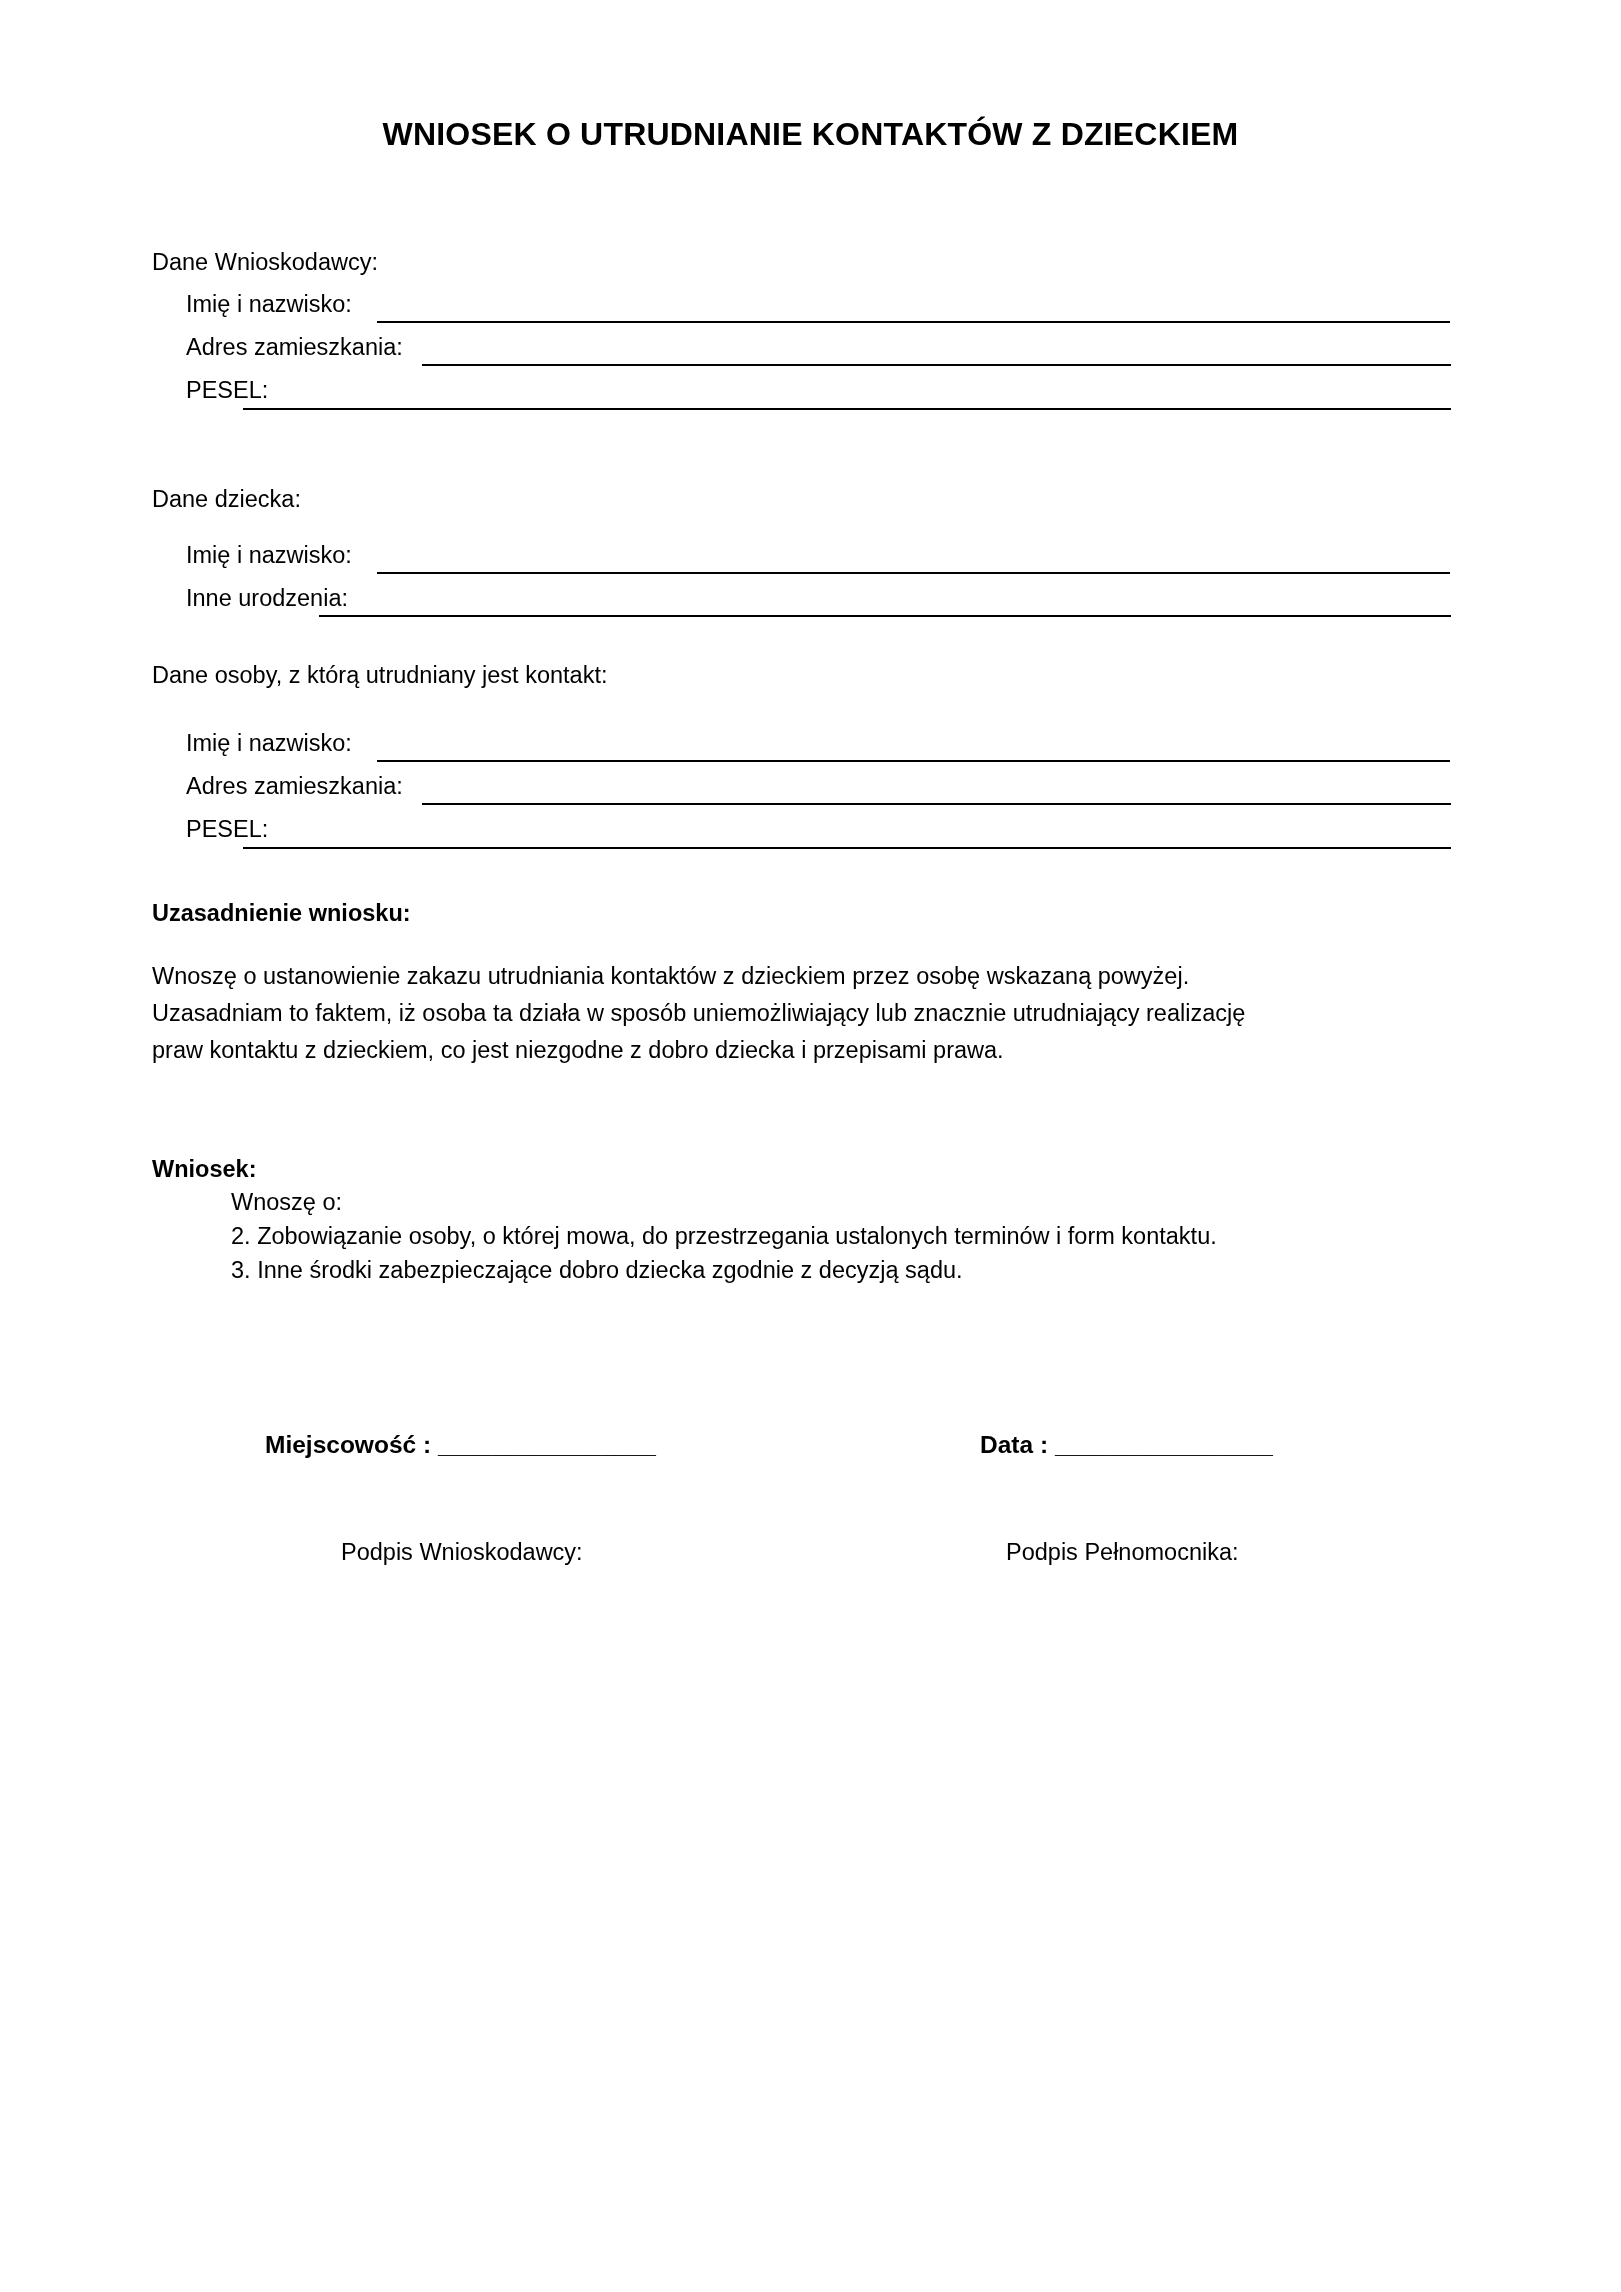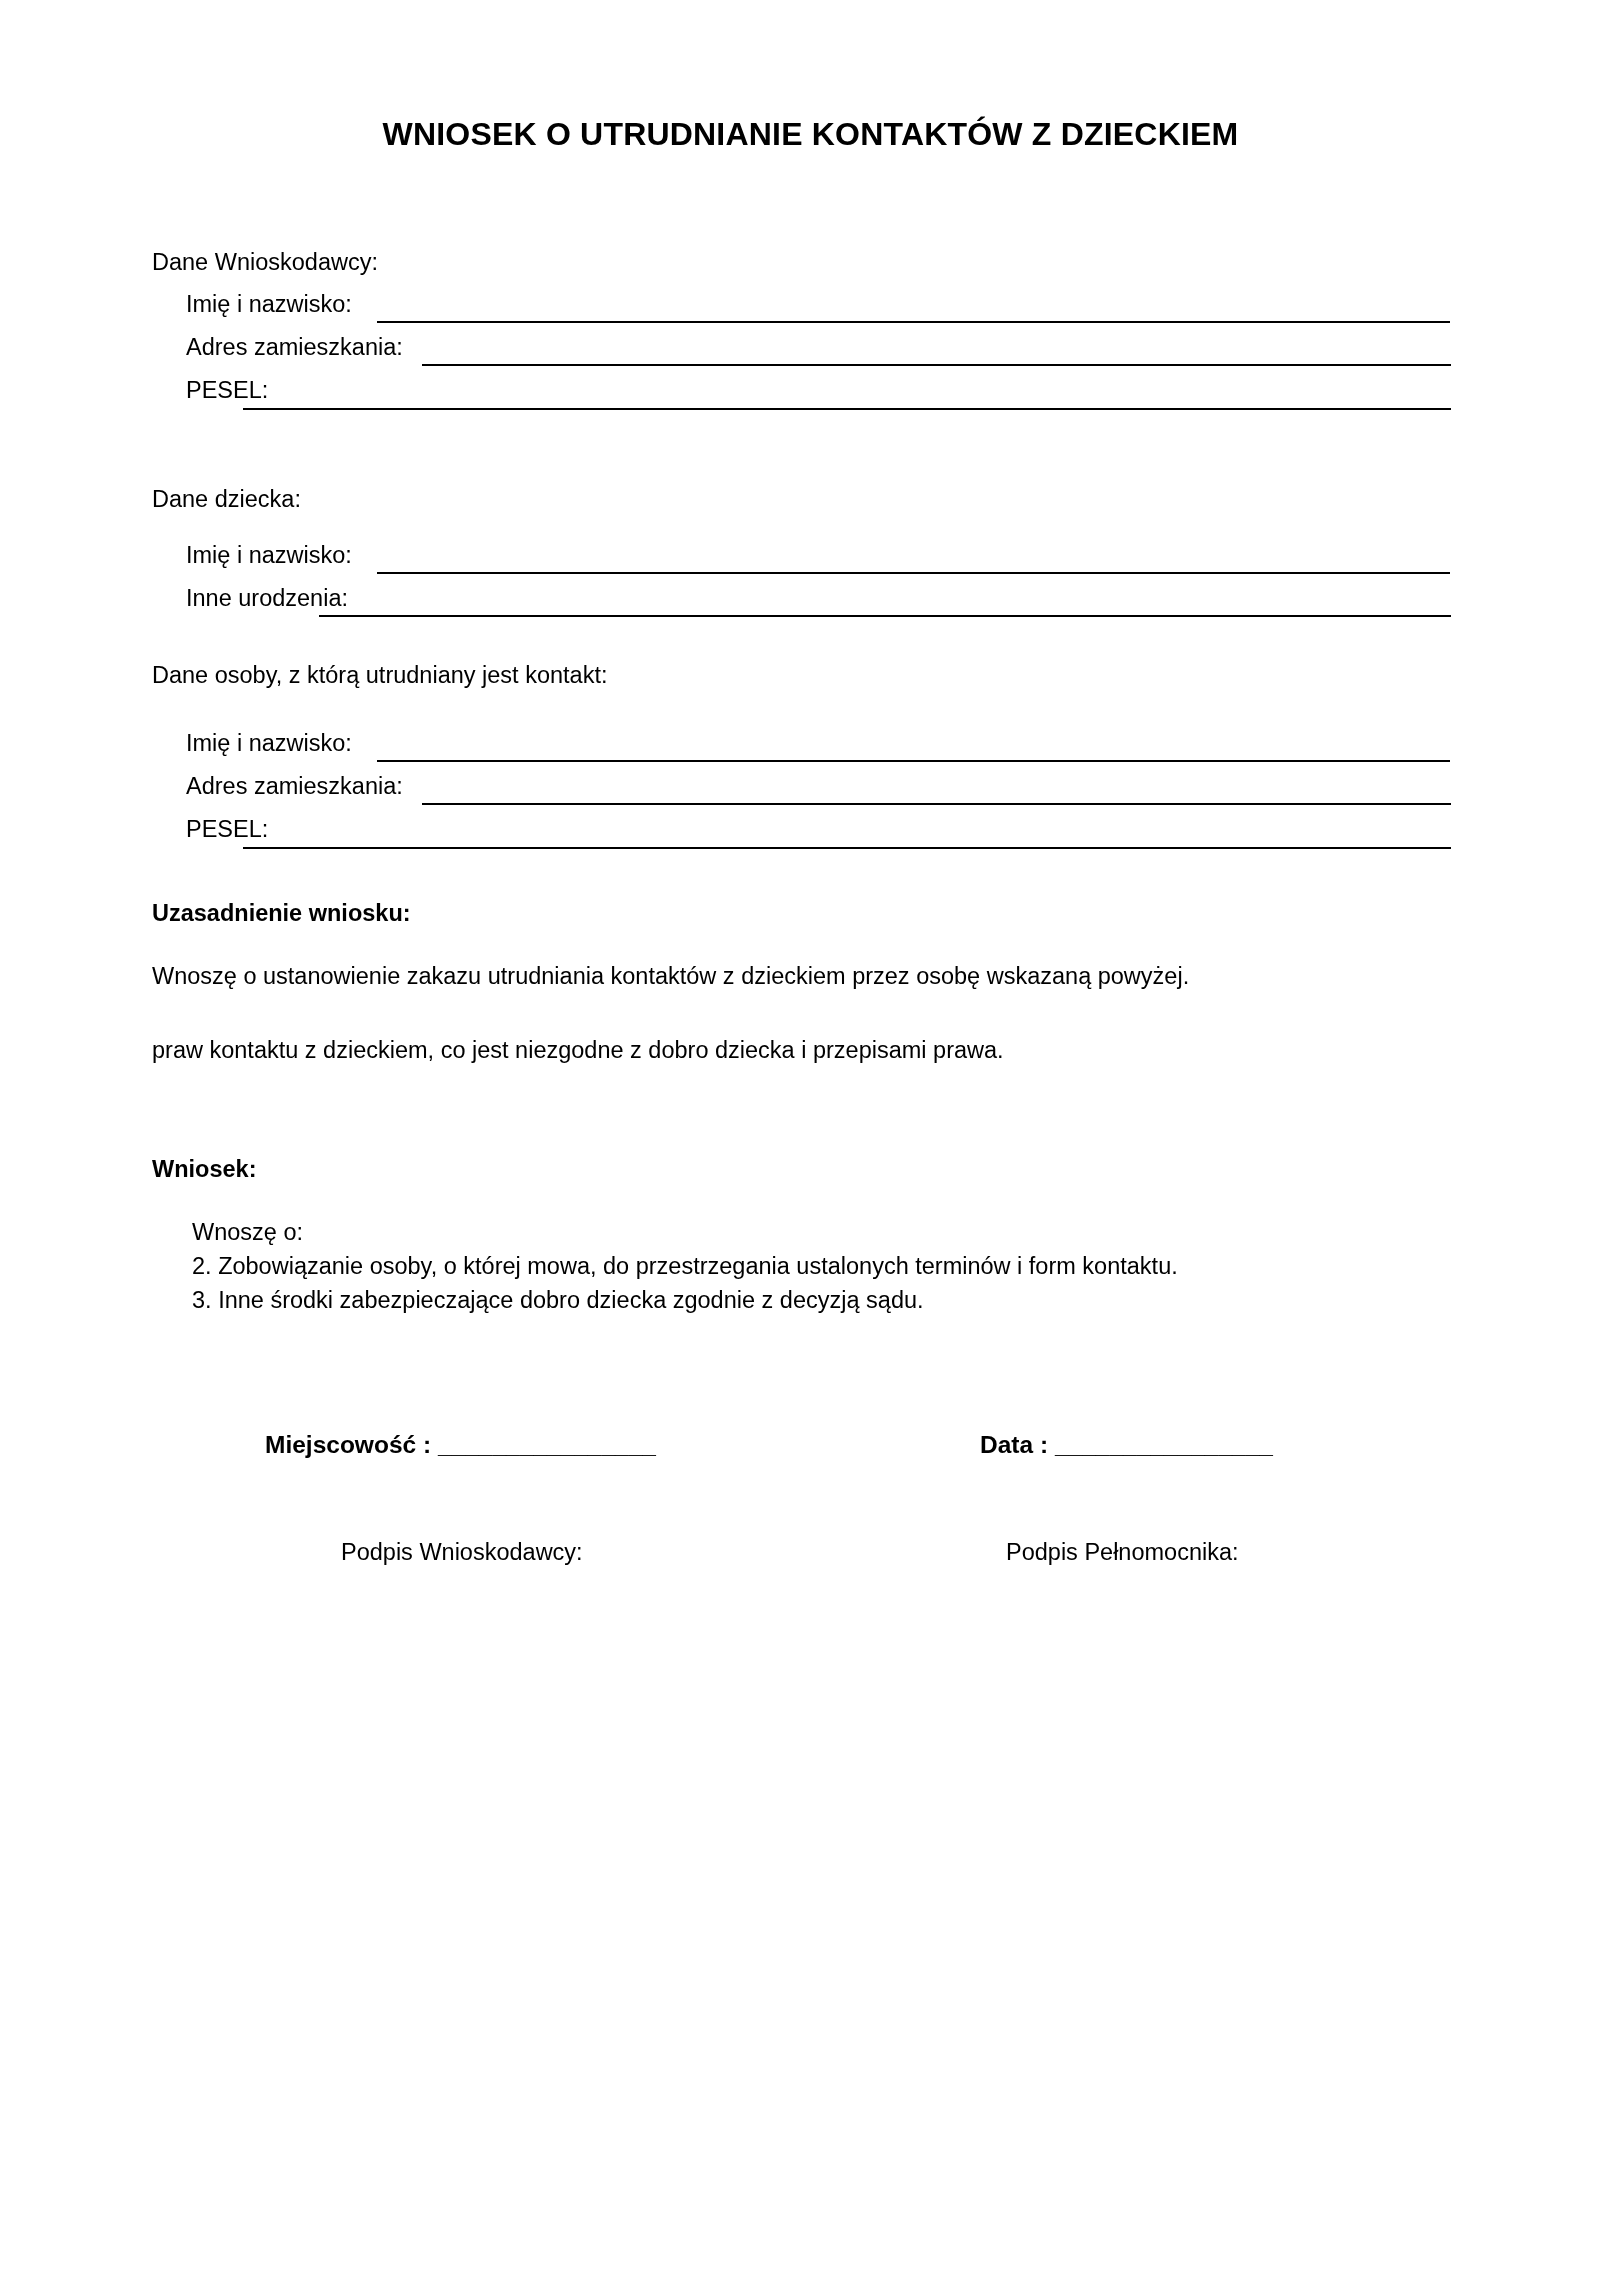--- a/index.html
+++ b/index.html
@@ -169,25 +169,26 @@
   </div>
 
   <div class="field-row" style="top:816px;">
     <span class="field-label">PESEL:</span>
     <span class="field-rule" style="left:91px; top:31px; width:1208px;"></span>
   </div>
 
   <div class="block section-head bold" style="top:902px;">Uzasadnienie wniosku:</div>
 
   <div class="para" style="top:958px;text-align:right;">Wnoszę o ustanowienie zakazu utrudniania kontaktów z dzieckiem przez osobę wskazaną powyżej.</div>
+  <div class="para" style="top:995px;">Uzasadniam to faktem, iż osoba ta działa w sposób uniemożliwiający lub znacznie utrudniający realizację</div>
   <div class="para" style="top:1032px;">praw kontaktu z dzieckiem, co jest niezgodne z dobro dziecka i przepisami prawa.</div>
 
   <div class="block section-head bold" style="top:1158px;">Wniosek:</div>
 
-  <div class="list-block" style="top:1215px;">
+  <div class="list-block" style="top:1185px;margin-left:39px;">
     <div>Wnoszę o:</div>
     <div>2. Zobowiązanie osoby, o której mowa, do przestrzegania ustalonych terminów i form kontaktu.</div>
     <div>3. Inne środki zabezpieczające dobro dziecka zgodnie z decyzją sądu.</div>
   </div>
 
   <div class="place-date left">Miejscowość : ________________</div>
   <div class="place-date right">Data : ________________</div>
 
   <div class="sig-label left">Podpis Wnioskodawcy:</div>
   <div class="sig-label right">Podpis Pełnomocnika:</div>

